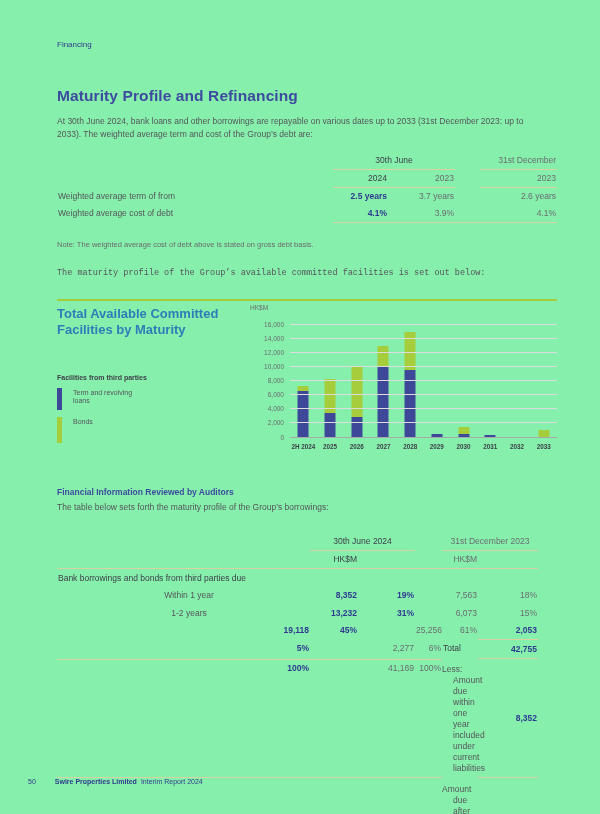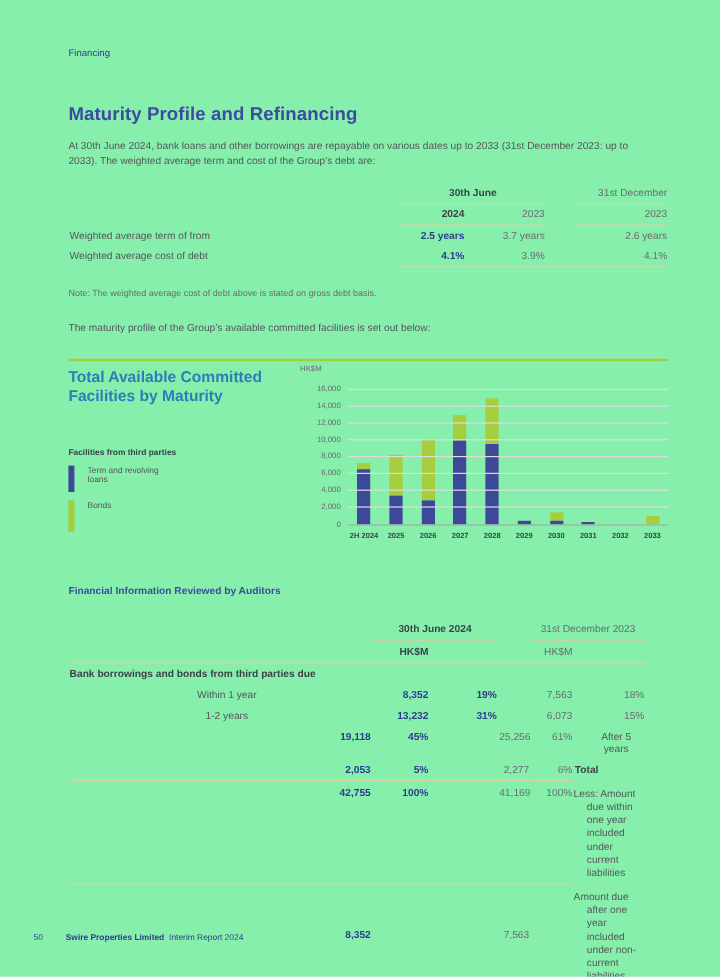--- a/index.html
+++ b/index.html
@@ -11,27 +11,27 @@
   }
   
   .eyebrow { font-size:8px; color:#2f3a8c; }
   h1.page-title { margin-top:38px; font-size:15.5px; font-weight:bold; color:#3d4b9f; letter-spacing:.1px; }
   .body-text { font-size:8.5px; line-height:12.5px; color:#55565a; }
   .intro { margin-top:10px; max-width:492px; }
   
   .debt-table { margin-top:12px; width:100%; display:grid; grid-template-columns:1fr 55px 67px 25px 77px; font-size:8.5px; }
   .debt-table .cell { padding:3px 1px 4px; }
   .num { text-align:right; }
-  .bold-dark { font-weight:bold; color:#3e4049; }
+  .bold-dark { font-weight:normal; color:#3e4049; }
   .bold-navy { font-weight:bold; color:#2e3a90; }
   .gray { color:#6b6c70; }
   .khaki-b { border-bottom:1px solid #d9d3a4; }
   .span2 { grid-column:span 2; text-align:center; }
   .note { margin-top:17px; font-size:7.5px; color:#6a6b6e; }
-  .facilities { margin-top:18px; }
+  .facilities { margin-top:18px;font-family:Liberation Mono, monospace; }
   .divider { margin-top:19px; height:2px; background:#a6cd3c; width:100%; }
   
   .chart-row { display:flex; width:100%; }
   .chart-left { width:193px; flex:none; padding-top:5px; }
   .chart-heading { font-size:13px; line-height:16.5px; font-weight:bold; color:#2e7db8; }
   .legend { margin-top:35px; }
   .legend-title { font-size:7px; font-weight:bold; color:#3e4049; margin-bottom:7px; }
   .legend-item { display:flex; gap:11px; margin-bottom:7px; align-items:flex-start; }
   .swatch { width:5px; flex:none; display:inline-block; }
   .swatch-loans { height:22px; }
@@ -212,20 +212,21 @@
           <div class="ytick" style="bottom: 75%;">12,000</div>
           <div class="gridline" style="bottom: 87.5%;"></div>
           <div class="ytick" style="bottom: 87.5%;">14,000</div>
           <div class="gridline" style="bottom: 100%;"></div>
           <div class="ytick" style="bottom: 100%;">16,000</div>
         </div>
     </div>
   </div>
 
   <div class="auditors-heading">Financial Information Reviewed by Auditors</div>
+  <p class="body-text auditors-intro">The table below sets forth the maturity profile of the Group’s borrowings:</p>
 
   <div class="borrowings-table">
     <div class="cell"></div>
     <div class="cell span2 bold-dark khaki-b">30th June 2024</div>
     <div class="cell"></div>
     <div class="cell span2 gray khaki-b">31st December 2023</div>
 
     <div class="cell khaki-b"></div>
     <div class="cell num bold-dark khaki-b">HK$M</div>
     <div class="cell khaki-b"></div>
@@ -248,21 +249,20 @@
     <div class="cell"></div>
     <div class="cell num gray">6,073</div>
     <div class="cell num gray">15%</div>
 
     <div class="cell num bold-navy">19,118</div>
     <div class="cell num bold-navy">45%</div>
     <div class="cell"></div>
     <div class="cell num gray">25,256</div>
     <div class="cell num gray">61%</div>
 
-    <div class="cell indent">After 5 years</div>
     <div class="cell num bold-navy">2,053</div>
     <div class="cell num bold-navy">5%</div>
     <div class="cell"></div>
     <div class="cell num gray">2,277</div>
     <div class="cell num gray">6%</div>
 
     <div class="cell bold-dark">Total</div>
     <div class="cell num bold-navy khaki-t khaki-b">42,755</div>
     <div class="cell num bold-navy khaki-t khaki-b">100%</div>
     <div class="cell khaki-t khaki-b"></div>

